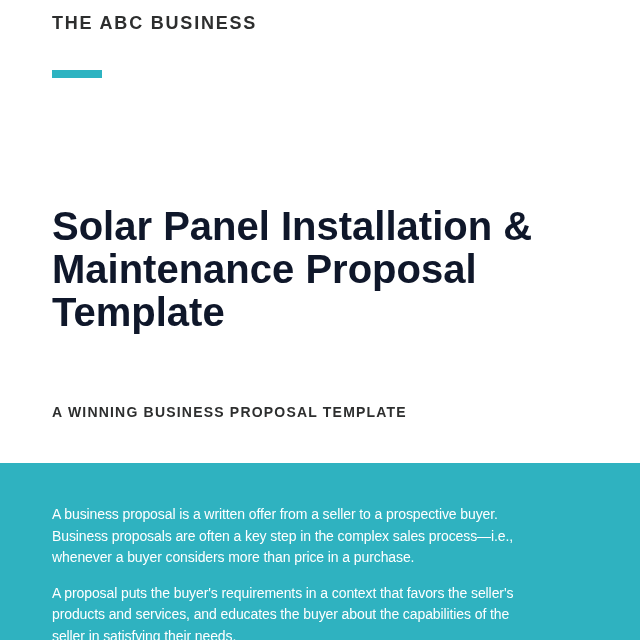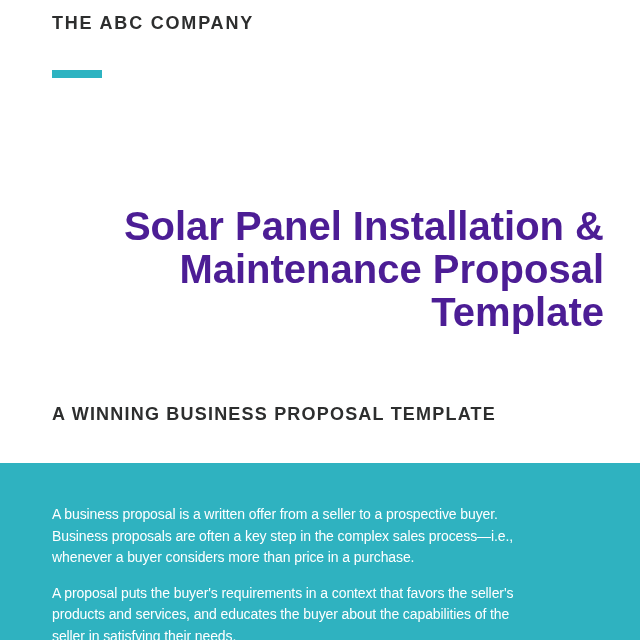--- a/index.html
+++ b/index.html
@@ -34,32 +34,32 @@
     top: 70px;
     width: 50px;
     height: 8px;
     background: #2db3c1;
   }
   .doc-title {
     position: absolute;
     left: 52px;
     top: 205px;
     width: 552px;
-    text-align: right;
+    text-align: left;
     font-size: 40px;
     line-height: 43px;
     font-weight: 700;
-    color: #4c1d95;
+    color: #0f172a;
     white-space: pre-line;
   }
   .doc-subtitle {
     position: absolute;
     left: 52px;
     top: 404px;
-    font-size: 18px;
+    font-size: 14px;
     font-weight: 700;
     letter-spacing: 1.2px;
     color: #2d2e2e;
     white-space: nowrap;
   }
   .intro-section {
     position: absolute;
     left: 0;
     top: 463px;
     width: 640px;
@@ -79,21 +79,21 @@
   }
   .intro-section p + p {
     margin-top: 14px;
   }
 </style>
 </head>
 <body>
 
 <div class="page">
 
-  <div class="company-name">THE ABC COMPANY</div>
+  <div class="company-name">THE ABC BUSINESS</div>
 
   <div class="accent-bar" style="background: rgb(45, 179, 193);"></div>
 
   <h1 class="doc-title" style="margin:0; font-size:40px;">Solar Panel Installation &amp;
 Maintenance Proposal
 Template</h1>
 
   <div class="doc-subtitle">A WINNING BUSINESS PROPOSAL TEMPLATE</div>
 
   <div class="intro-section" style="background: rgb(47, 178, 192);">

